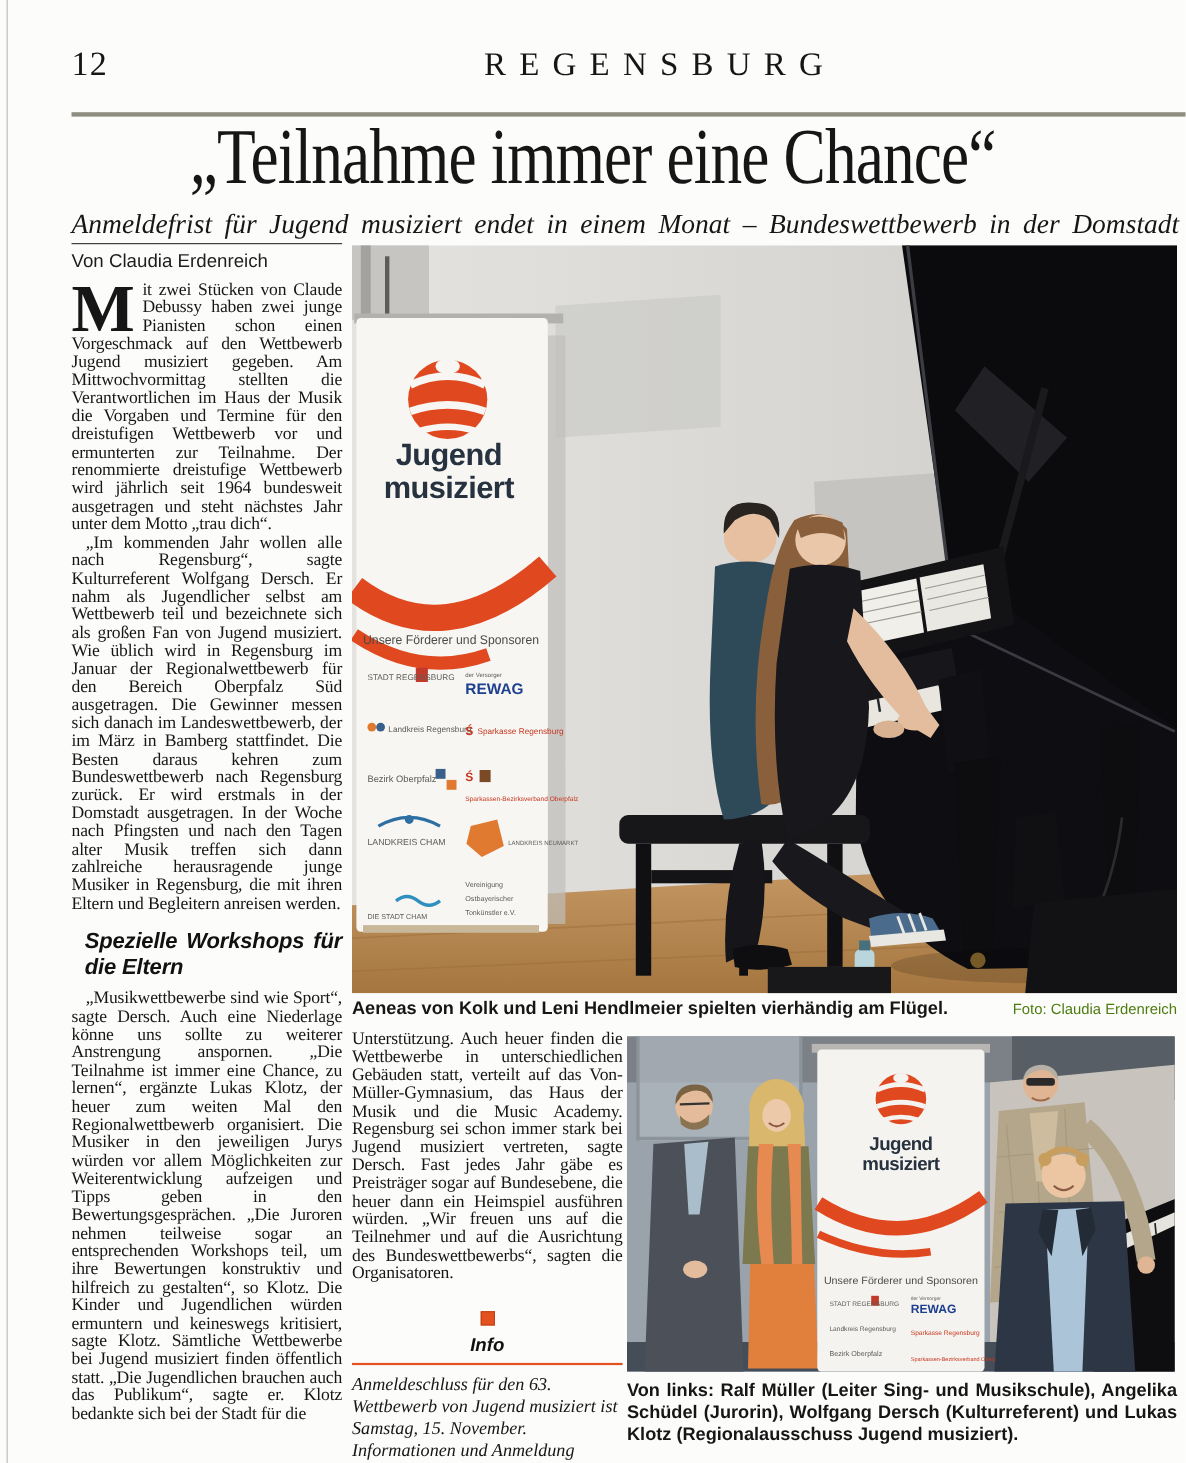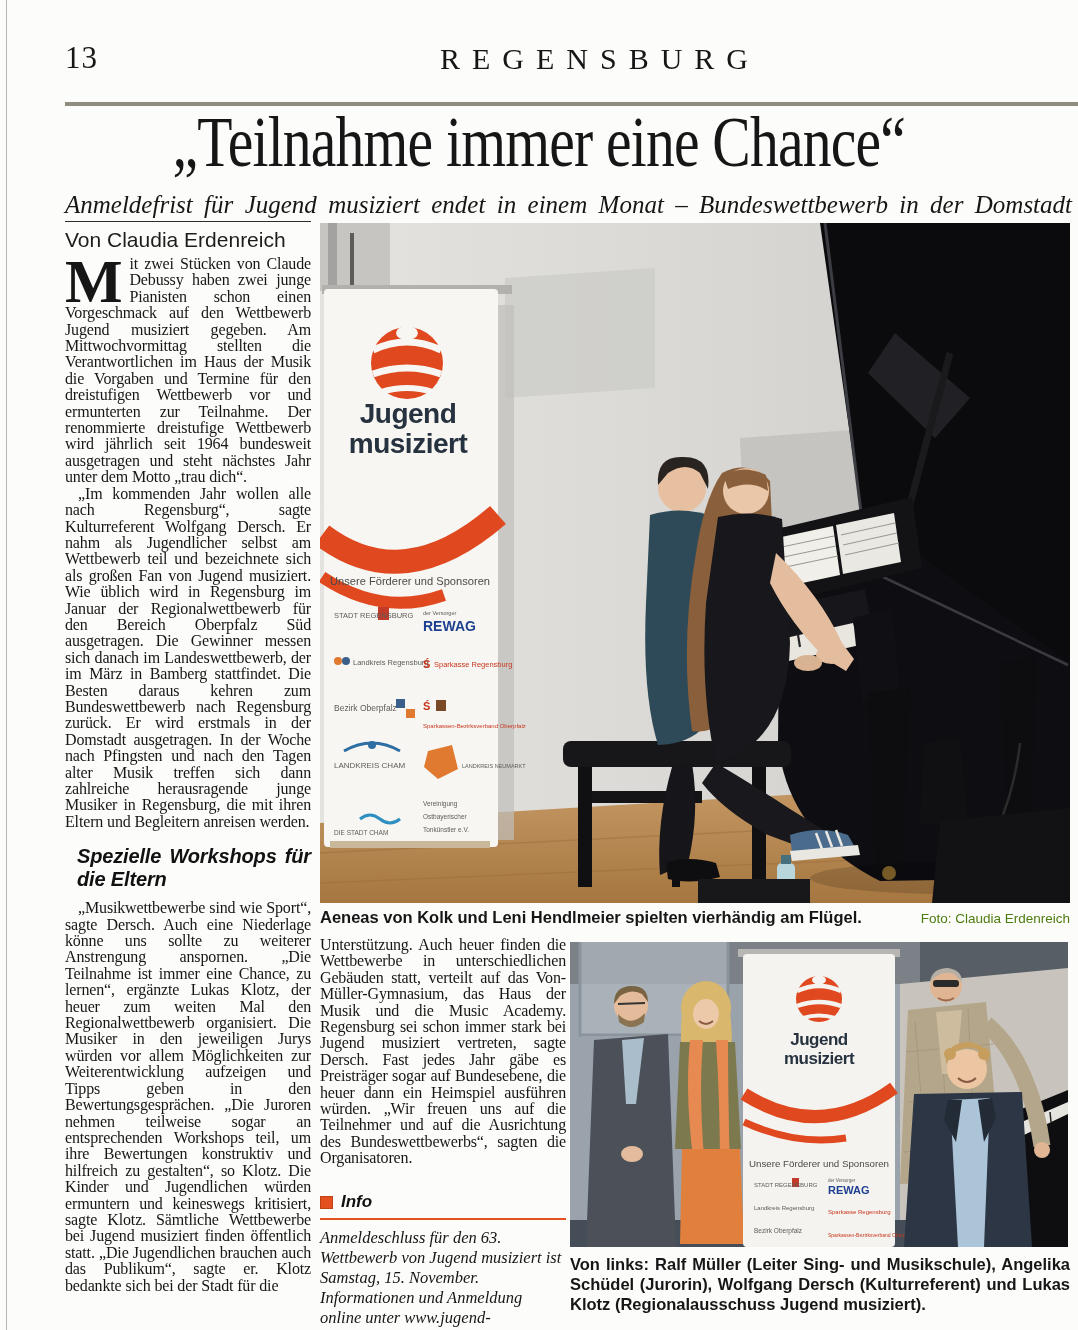--- a/index.html
+++ b/index.html
@@ -14,21 +14,21 @@
 
   .headline { position:absolute; left:35px; top:108px; width:1008px; text-align:center;
               font-size:72px; line-height:68px; white-space:nowrap; }
   .headline .inner { display:inline-block; transform:scaleX(0.80); transform-origin:50% 50%; letter-spacing:-1px; }
 
   .subheadline { position:absolute; left:65px; top:179px; width:1007px; font-style:italic;
                  font-size:25px; line-height:30px; text-align:justify; text-align-last:justify;margin-top:11px; }
 
   .byline-rule { position:absolute; left:65px; top:221px; width:246px; height:1px; background:#2e2e2e; }
   .byline { position:absolute; left:65px; top:228px; font-family:"Liberation Sans","DejaVu Sans",sans-serif;
-            font-size:21px; color:#1d1d1d; }
+            font-size:17px; color:#1d1d1d; }
 
   .body-text { font-size:16px; line-height:16.4px; text-align:justify; letter-spacing:-0.15px; }
   .body-text p { margin:0; }
   .body-text p.indent { text-indent:13px; }
   .colL { position:absolute; left:65px; top:256px; width:246px; }
   .colM { position:absolute; left:320px; top:937px; width:246px; }
   .dropcap { float:left; font-size:61px; line-height:46px; font-weight:bold; padding:3px 7px 0 0; }
   .subhead2 { margin:15px 0 9px 12px; font-family:"Liberation Sans","DejaVu Sans",sans-serif;
               font-style:italic; font-weight:bold; font-size:20px; line-height:23px; color:#111; }
 
@@ -40,38 +40,38 @@
           font-family:"Liberation Sans","DejaVu Sans",sans-serif; }
   .cap1 .txt { font-weight:bold; font-size:16.5px; }
   .cap1 .credit { font-size:13.5px; color:#4d7c0f; }
   .cap2 { position:absolute; left:570px; top:1254px; width:500px;
           font-family:"Liberation Sans","DejaVu Sans",sans-serif; font-weight:bold;
           font-size:16.5px; line-height:20px; text-align:justify; }
 
   .infobox { position:absolute; left:320px; top:1192px; width:246px; }
   .info-head { display:flex; align-items:center; gap:8px;
                font-family:"Liberation Sans","DejaVu Sans",sans-serif;
-               font-weight:bold; font-style:italic; font-size:17px; color:#111; }
+               font-weight:bold; font-style:italic; font-size:17px; color:#111;flex-direction:column; }
   .info-sq { width:13px; height:13px; background:#e4511e; border:1px solid #bf4314; box-sizing:border-box; }
   .info-rule { margin-top:6px; height:2px; background:#e4511e; }
   .info-text { margin-top:8px; font-style:italic; font-size:16.5px; line-height:20px; }
 
   svg text { font-family:"Liberation Sans","DejaVu Sans",sans-serif; }
   .banner-title { font-weight:bold; fill:#26323f; letter-spacing:-0.5px; }
   .sponsor { fill:#5c5c58; }
   .sponsor-red { fill:#c8371f; }
   .sponsor-navy { fill:#1d3f8f; font-weight:bold; }
 </style>
 </head>
 <body>
 
 <div class="page">
   <div class="edge-line"></div>
 
-  <div class="pageno">13</div>
+  <div class="pageno">12</div>
   <div class="section-title">REGENSBURG</div>
   <div class="header-rule"></div>
 
   <div class="headline">
     <span class="inner">„Teilnahme immer eine Chance“</span>
   </div>
   <div class="subheadline">Anmeldefrist für Jugend musiziert endet in einem Monat – Bundeswettbewerb in der Domstadt</div>
 
   <div class="byline-rule"></div>
   <div class="byline">Von Claudia Erdenreich</div>

